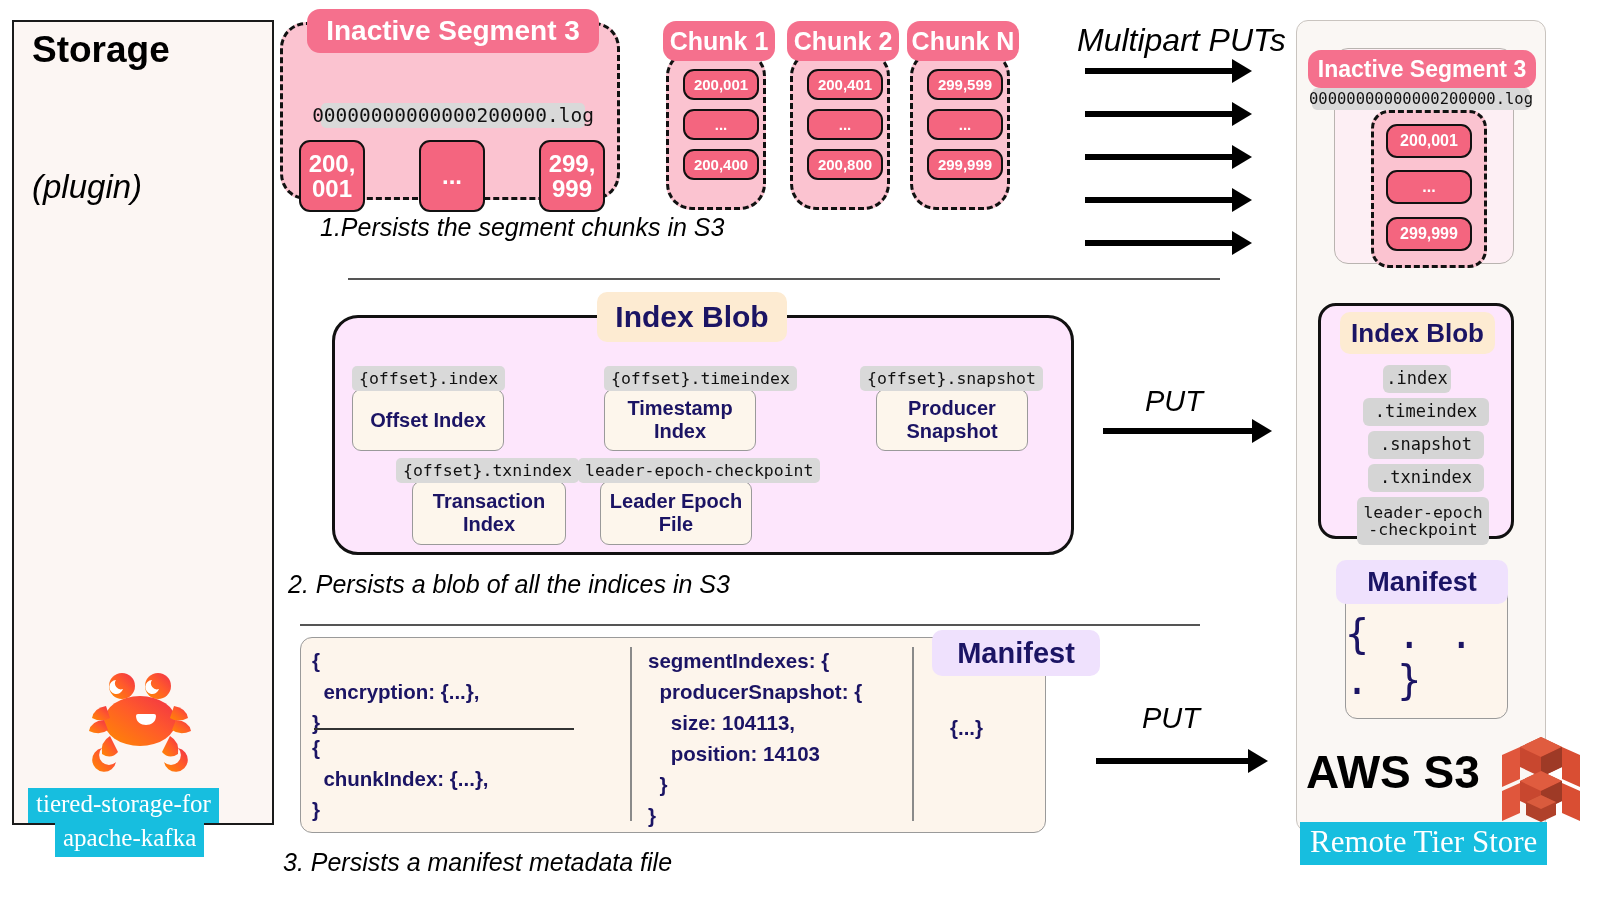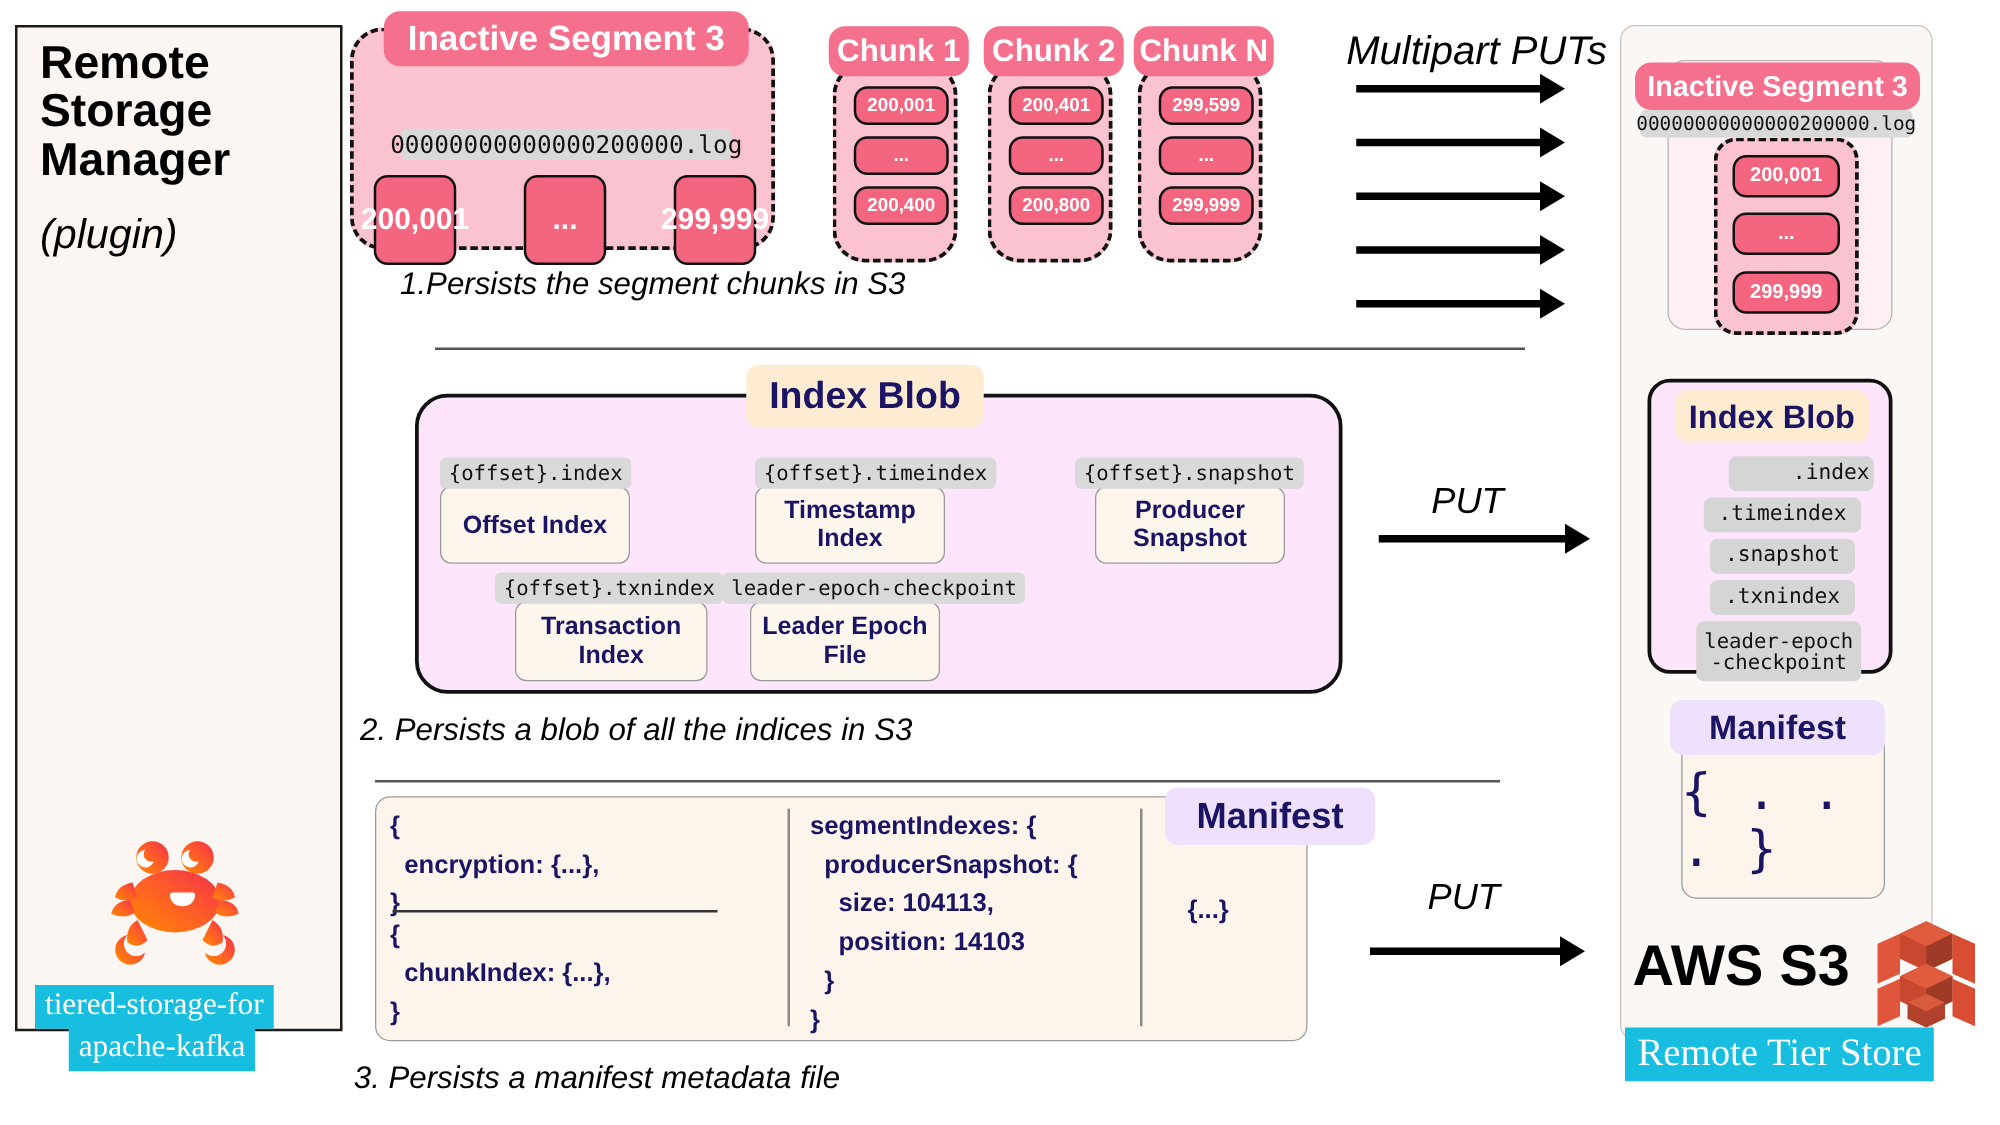--- a/index.html
+++ b/index.html
@@ -51,21 +51,21 @@
   .off-chip{
     background:#F4657F;color:#fff;border:2.5px solid #111;border-radius:11px;
     font-weight:bold;text-align:center;
     display:flex;align-items:center;justify-content:center;line-height:1.05;
   }
 
   
   .segment3{left:280px;top:22px;width:340px;height:178px;}
   .segment3 .seg-hdr{left:24px;top:-16px;width:292px;height:44px;font-size:28px;position:absolute;}
   .segment3 .mono-chip{left:38px;top:78px;width:264px;height:25px;font-size:19.5px;position:absolute;}
-  .segment3 .off-chip{position:absolute;top:115px;width:62px;height:68px;font-size:24px;flex-direction:row;}
+  .segment3 .off-chip{position:absolute;top:115px;width:62px;height:68px;font-size:24px;flex-direction:column;}
   .s3-a{left:16px;}
   .s3-b{left:136px;}
   .s3-c{left:256px;}
 
   
   .chunk{width:100px;height:160px;top:50px;}
   .chunk .seg-hdr{position:absolute;left:-6px;top:-32px;width:112px;height:40px;font-size:25px;}
   .chunk .off-chip{position:absolute;left:14px;width:72px;height:27px;font-size:15px;}
   .c-r1{top:16px;} .c-r2{top:56px;} .c-r3{top:96px;}
   .chunk1{left:666px;} .chunk2{left:790px;} .chunkN{left:910px;}
@@ -161,23 +161,21 @@
     font-size:31px;padding:2px 10px 5px 10px;white-space:nowrap;
   }
 </style>
 </head>
 <body>
 
 <div class="stage">
 
   <div class="abs rsm-panel"></div>
   <div class="abs rsm-title">
-    <div>Remote</div>
     <div>Storage</div>
-    <div>Manager</div>
   </div>
   <div class="abs rsm-sub">(plugin)</div>
 
   <div class="abs crab-wrap">
     <svg viewBox="0 0 120 105" width="120" height="105">
       <defs>
         <linearGradient id="cg" x1="0" y1="1" x2="1" y2="0">
           <stop offset="0%" stop-color="#FF8A00"></stop>
           <stop offset="55%" stop-color="#FF5A2B"></stop>
           <stop offset="100%" stop-color="#F0304A"></stop>
@@ -332,21 +330,21 @@
   <div class="abs rt-seg"></div>
   <div class="seg-hdr rt-seg-hdr">Inactive Segment 3</div>
   <div class="mono-chip rt-seg-file">00000000000000200000.log</div>
   <div class="rt-inner"></div>
   <div class="off-chip rt-chip rt-c1">200,001</div>
   <div class="off-chip rt-chip rt-c2">...</div>
   <div class="off-chip rt-chip rt-c3">299,999</div>
 
   <div class="abs rt-ib"></div>
   <div class="blob-title rt-ib-title">Index Blob</div>
-  <div class="rt-ib-chip" style="left:1383px;top:365px;width:68px;height:28px;padding-left:48px;">.index</div>
+  <div class="rt-ib-chip" style="left:1383px;top:365px;width:68px;height:28px;">.index</div>
   <div class="rt-ib-chip" style="left:1363px;top:398px;width:126px;height:28px;">.timeindex</div>
   <div class="rt-ib-chip" style="left:1368px;top:431px;width:116px;height:28px;text-align:right;">.snapshot</div>
   <div class="rt-ib-chip" style="left:1368px;top:464px;width:116px;height:28px;">.txnindex</div>
   <div class="rt-ib-chip" style="left:1357px;top:497px;width:132px;height:48px;flex-direction:column;text-align:center;font-size:16.5px;">leader-epoch
 -checkpoint</div>
 
   <div class="abs rt-mf"></div>
   <div class="blob-title rt-mf-title">Manifest</div>
   <div class="rt-mf-body">{ . . . }</div>
 

